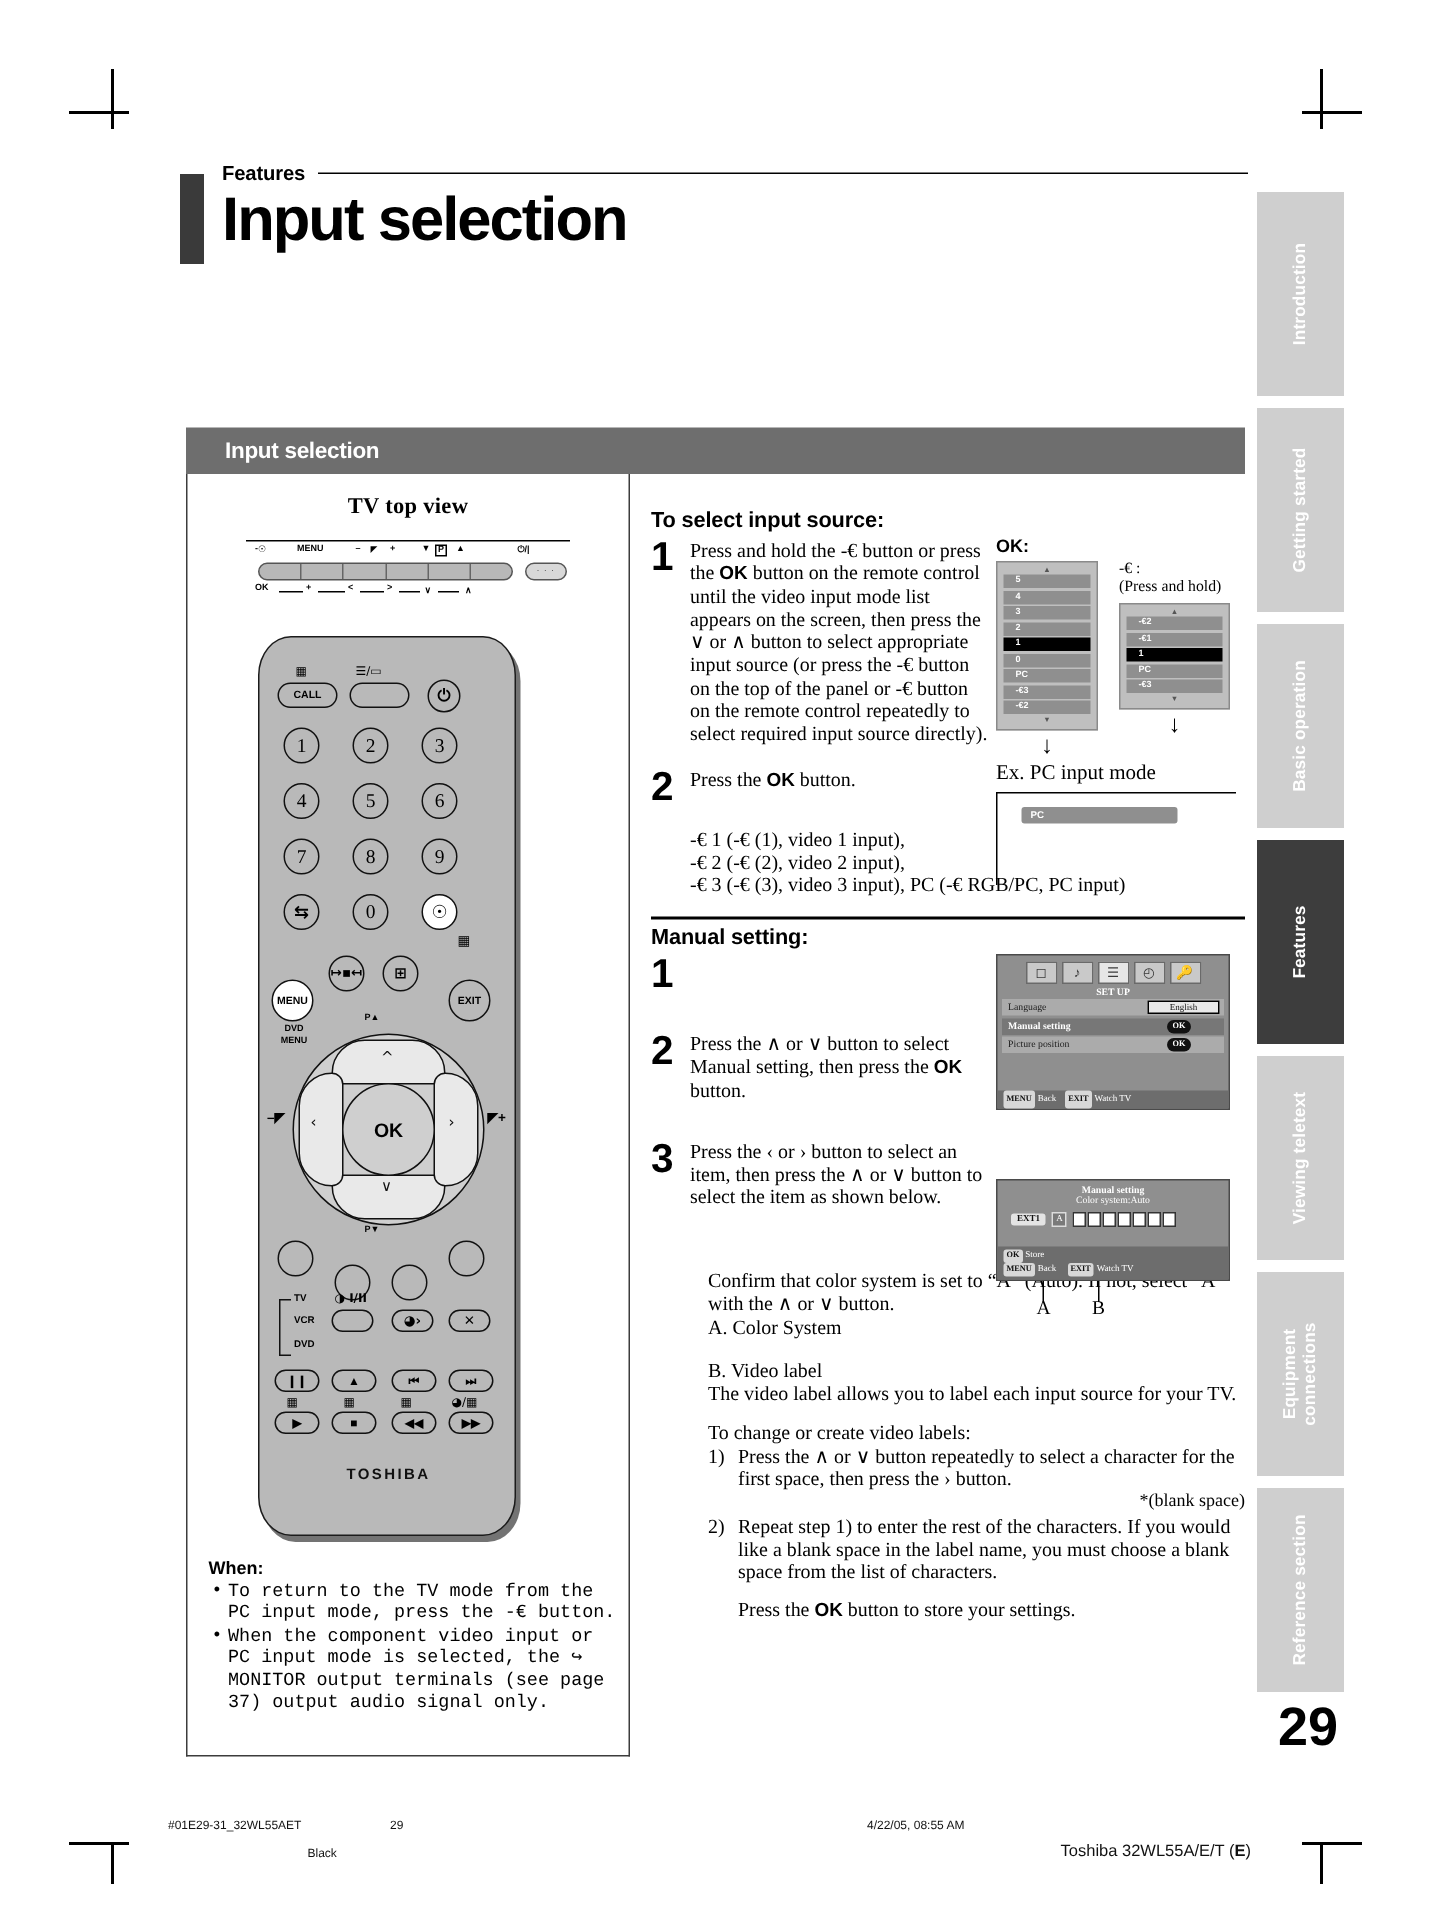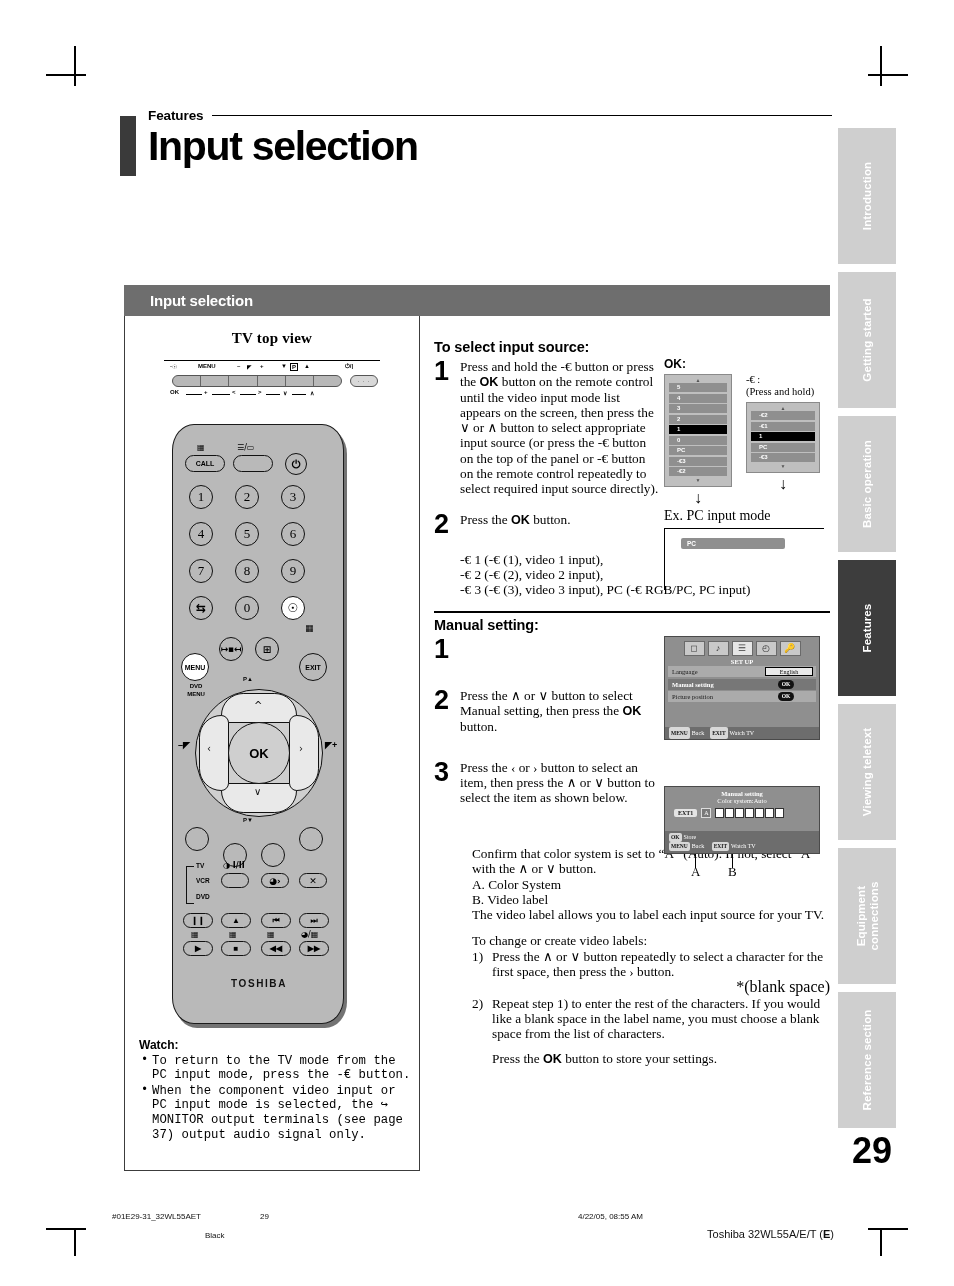--- a/index.html
+++ b/index.html
@@ -235,21 +235,21 @@
 
   .abmark { position:relative; height:26px; font-family:"Liberation Serif", serif; font-size:13px; }
   .abmark .vl { position:absolute; width:1px; background:#000; top:0; height:14px; }
   .abmark span { position:absolute; top:10px; }
 
   .charbox {
     border:1.2px solid #000; padding:2px 5px; font-family:"DejaVu Sans", sans-serif;
     font-size:10.5px; font-weight:bold; letter-spacing:-0.3px; white-space:nowrap;
     margin-top:2px;
   }
-  .blankspace { text-align:right; font-size:16px; font-family:"Liberation Serif", serif; }
+  .blankspace { text-align:right; font-size:12px; font-family:"Liberation Serif", serif; }
 
   .olist { font-size:13.3px; line-height:15.1px; }
   .olist .li { display:flex; }
   .olist .li .mk { width:20px; flex:0 0 20px; }
 
   
   #pagenum {
     position:absolute; right:62px; top:1130px;
     font-family:"Liberation Sans", sans-serif; font-weight:bold; font-size:36px; color:#000;
   }
@@ -473,21 +473,21 @@
 
         <div class="rbtn rnd" style="left:10px;top:516px;width:30px;height:15px;font-size:8px;">▶</div>
         <div class="rbtn rnd" style="left:48px;top:516px;width:30px;height:15px;font-size:8px;">■</div>
         <div class="rbtn rnd" style="left:88px;top:516px;width:30px;height:15px;font-size:8px;">◀◀</div>
         <div class="rbtn rnd" style="left:126px;top:516px;width:30px;height:15px;font-size:8px;">▶▶</div>
 
         <div class="brandtxt">TOSHIBA</div>
       </div>
 
       <div id="notes">
-        <div class="nt-title">Watch:</div>
+        <div class="nt-title">When:</div>
         <ul>
           <li>To return to the TV mode from the PC input mode, press the -€ button.</li>
           <li>When the component video input or PC input mode is selected, the ↪ MONITOR output terminals (see page 37) output audio signal only.</li>
         </ul>
       </div>
     </div>
 
     <div id="rightcol">
 
       <div class="sub-h" style="margin-top:12px;">To select input source:</div>
@@ -638,21 +638,21 @@
             <span style="left:27px;">A</span>
             <span style="left:64px;">B</span>
           </div>
         </div>
       </div>
 
       <div style="width:396px;margin-top:-34px;padding-left:38px;font-size:13.3px;line-height:15.3px;">
         <div>Confirm that color system is set to “A” (Auto). If not, select “A” with the ∧ or ∨ button.</div>
         <div>A.  Color System</div>
 
-        <div style="">B.  Video label</div>
+        <div style="margin-top:14px;">B.  Video label</div>
         <div>The video label allows you to label each input source for your TV.</div>
 
         <div style="margin-top:11px;">To change or create video labels:</div>
 
         <div class="olist">
           <div class="li">
             <div class="mk">1)</div>
             <div>Press the ∧ or ∨ button repeatedly to select a character for the first space, then press the › button.</div>
           </div>
 

